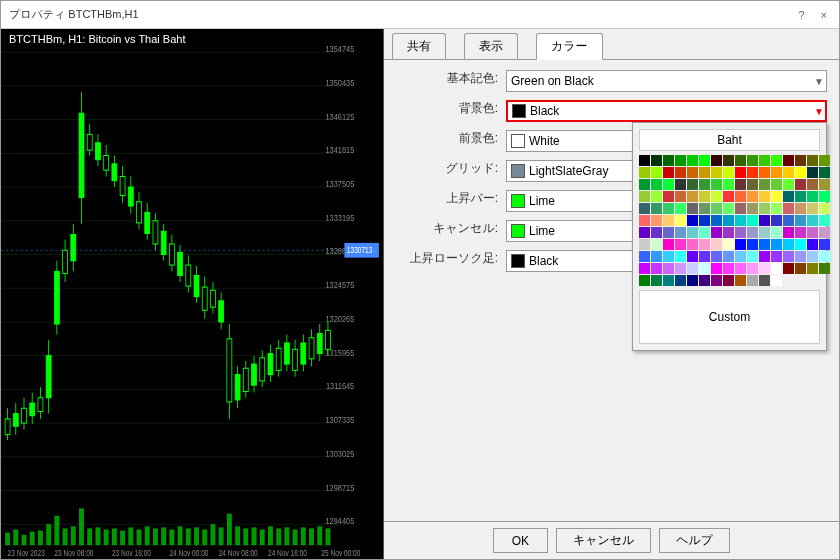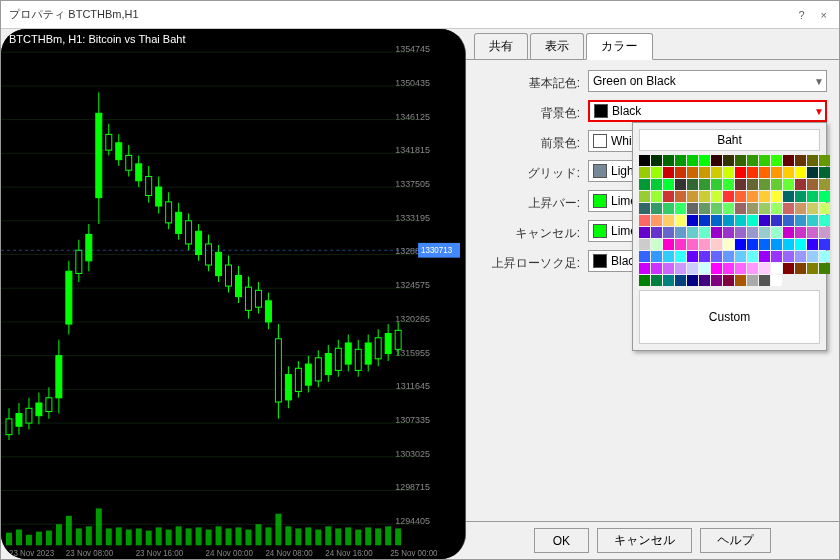--- a/index.html
+++ b/index.html
@@ -43,26 +43,25 @@
       cursor: pointer;
       padding: 0 4px;
     }
     .content {
       display: flex;
       flex: 1;
       overflow: hidden;
     }
     
     .chart-area {
-      width: 465px;
+      width: 383px;
       background: #000;
       position: relative;
       overflow: hidden;
       border-right: 1px solid #555;
-      border-radius: 25px;
     }
     .chart-title {
       position: absolute;
       top: 4px;
       left: 8px;
       color: #fff;
       font-size: 11px;
       z-index: 10;
     }
     .chart-canvas {
@@ -75,20 +74,21 @@
       background: #f0f0f0;
       display: flex;
       flex-direction: column;
     }
     .tabs {
       display: flex;
       border-bottom: 1px solid #999;
       background: #f0f0f0;
       padding-top: 4px;
       padding-left: 8px;
+      gap: 16px;
     }
     .tab {
       padding: 4px 14px;
       font-size: 12px;
       cursor: pointer;
       border: 1px solid #999;
       border-bottom: none;
       background: #f0f0f0;
       margin-right: 2px;
       border-radius: 3px 3px 0 0;
@@ -98,21 +98,21 @@
       border-bottom: 1px solid #fff;
       margin-bottom: -1px;
     }
     .panel-content {
       padding: 10px 12px;
       flex: 1;
       overflow-y: auto;
     }
     .form-row {
       display: flex;
-      align-items: flex-end;
+      align-items: flex-start;
       margin-bottom: 8px;
     }
     .form-label {
       width: 110px;
       text-align: right;
       padding-right: 8px;
       font-size: 12px;
       color: #333;
     }
     .form-control {

